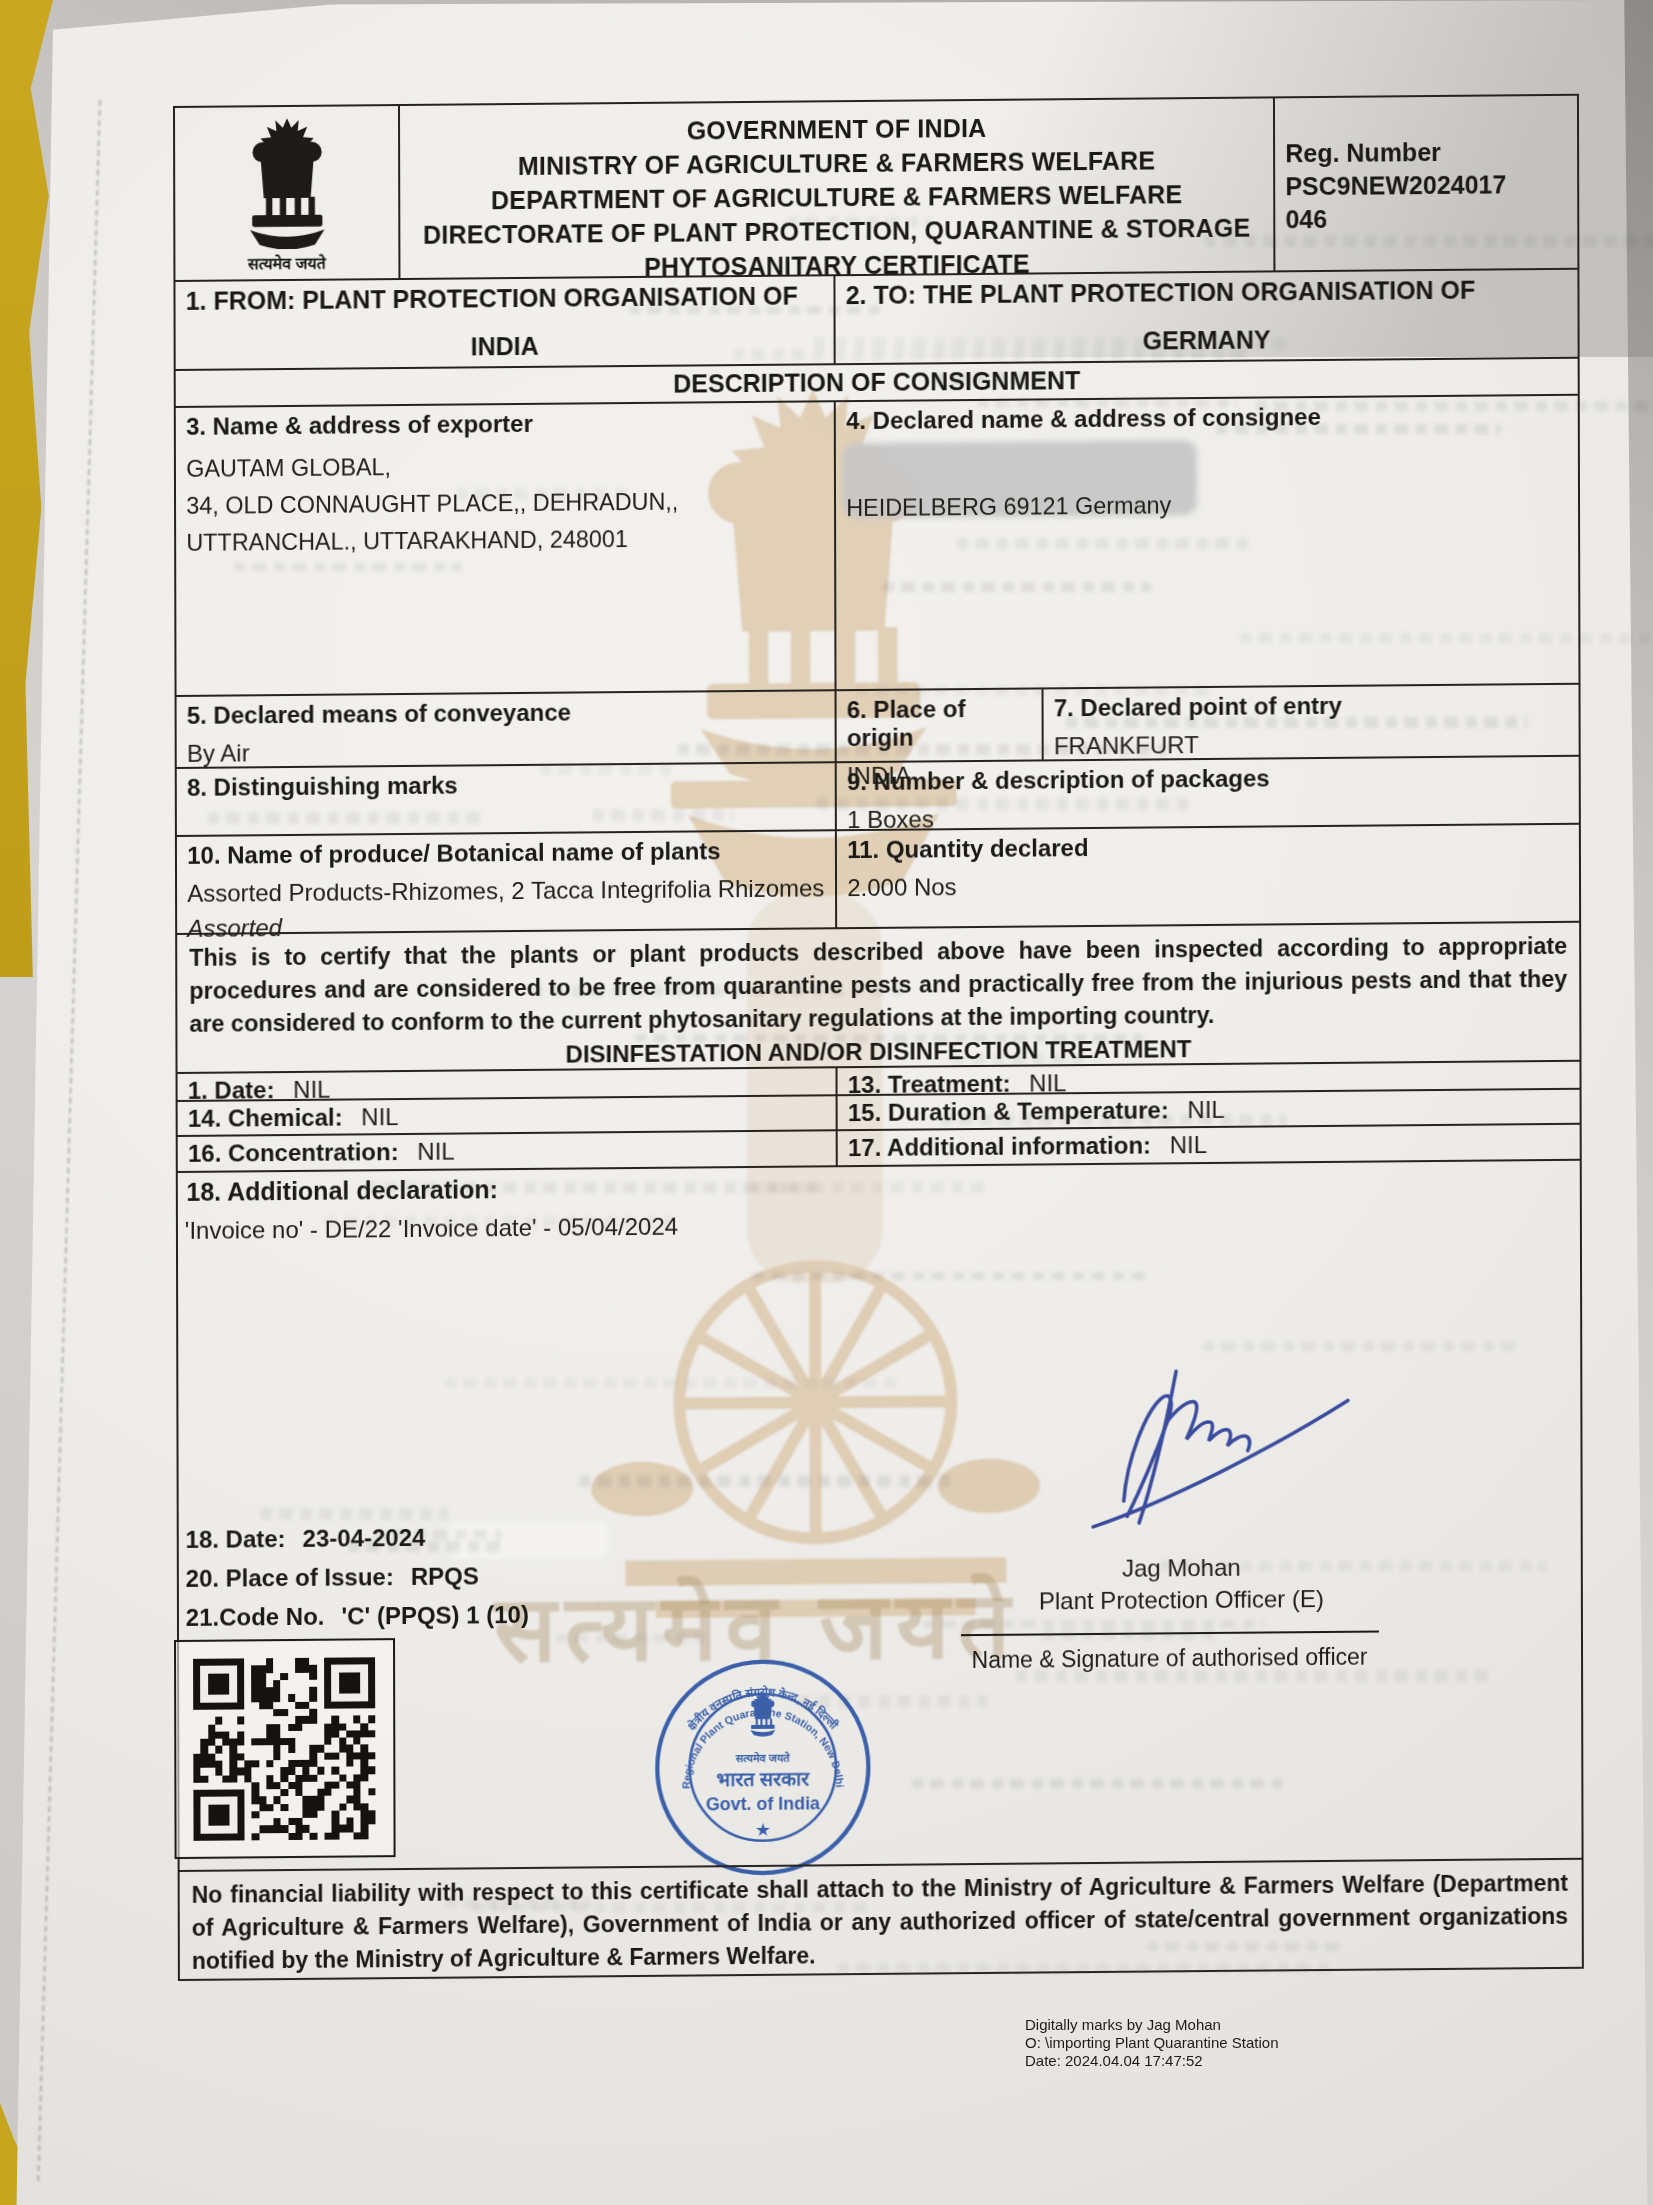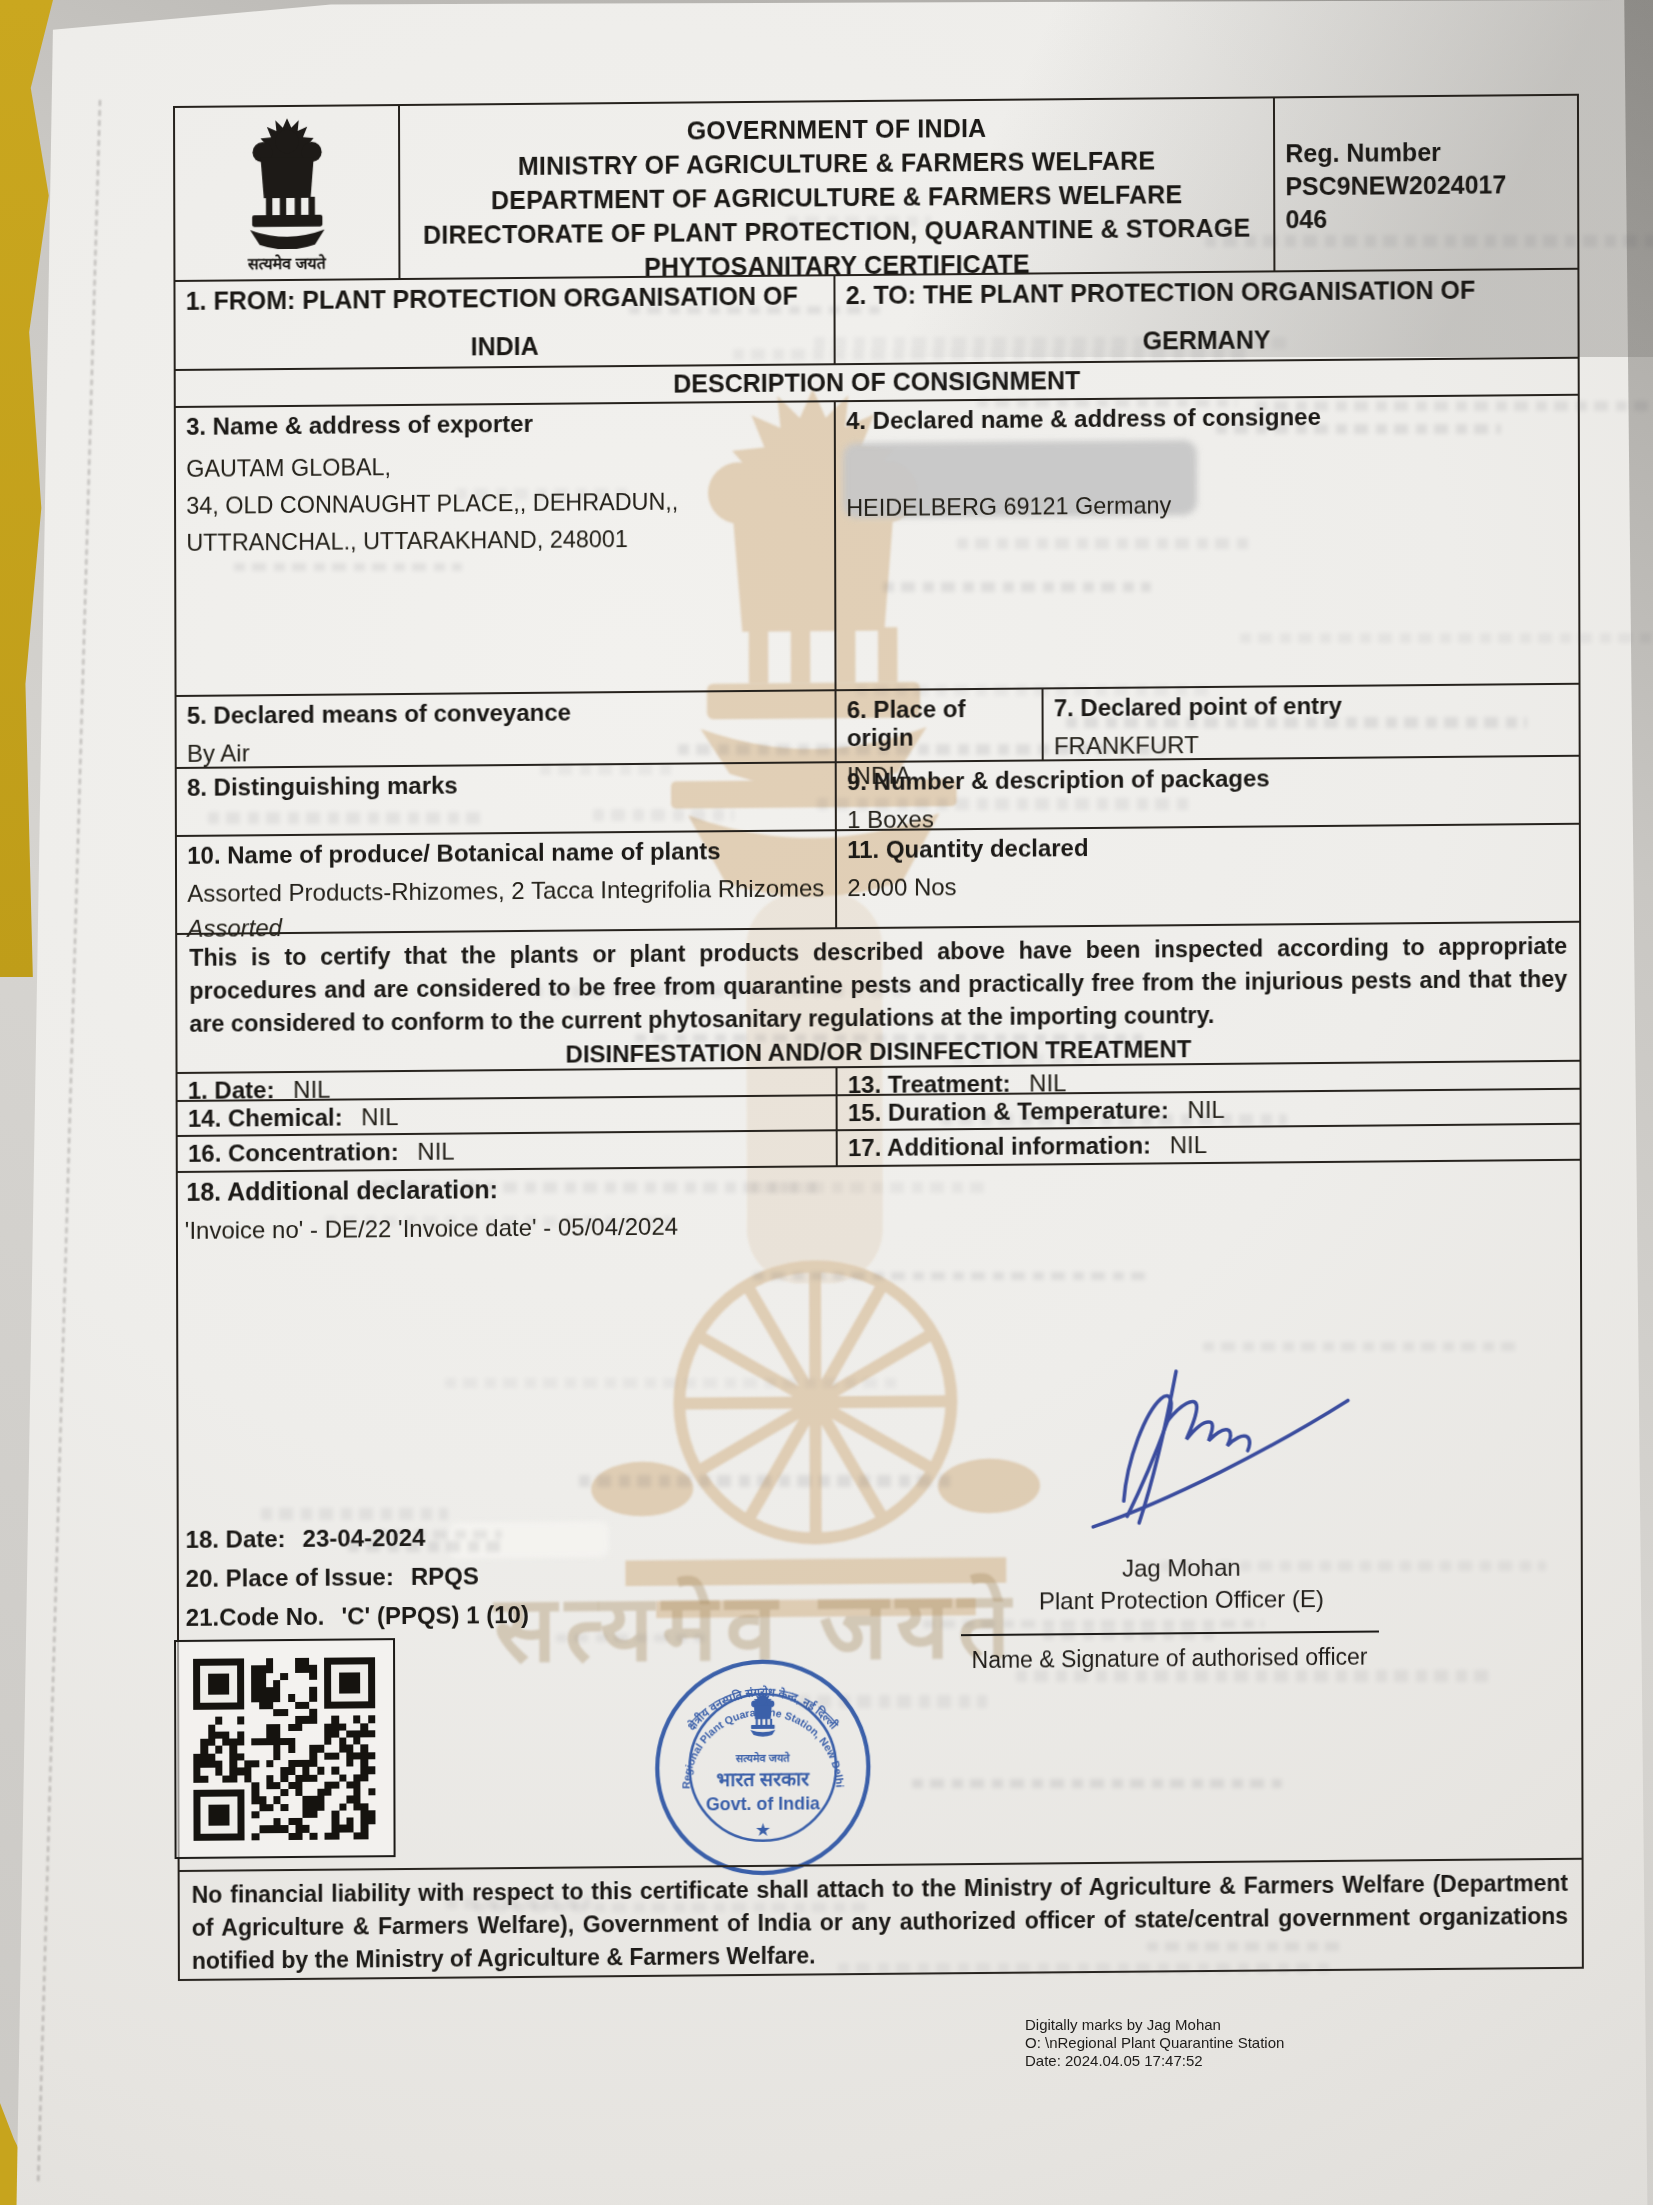--- a/index.html
+++ b/index.html
@@ -525,22 +525,22 @@
       </svg>
     </div>
 
     <div class="row r-disc">
       <div class="disc-par">No financial liability with respect to this certificate shall attach to the Ministry of Agriculture &amp; Farmers Welfare (Department of Agriculture &amp; Farmers Welfare), Government of India or any authorized officer of state/central government organizations notified by the Ministry of Agriculture &amp; Farmers Welfare.</div>
     </div>
   </div>
 
   <div class="digital-block">
     <div>Digitally marks by Jag Mohan</div>
-    <div>O: \nRegional Plant Quarantine Station</div>
-    <div>Date: 2024.04.05 17:47:52</div>
+    <div>O: \importing Plant Quarantine Station</div>
+    <div>Date: 2024.04.04 17:47:52</div>
   </div>
 
   <div class="ghosts" id="ghosts">
       <div class="ghost-line" style="top: 1508px; left: 261px; width: 187px; height: 12.2px; opacity: 0.079;"></div>
       <div class="ghost-line" style="top: 986px; left: 532px; width: 379px; height: 11.2px; opacity: 0.074;"></div>
       <div class="ghost-line" style="top: 1475px; left: 579px; width: 375px; height: 11.8px; opacity: 0.105;"></div>
       <div class="ghost-line" style="top: 1903px; left: 474px; width: 394px; height: 9.4px; opacity: 0.062;"></div>
       <div class="ghost-line" style="top: 1182px; left: 752px; width: 232px; height: 11px; opacity: 0.059;"></div>
       <div class="ghost-line" style="top: 1779px; left: 912px; width: 370px; height: 9.4px; opacity: 0.106;"></div>
       <div class="ghost-line" style="top: 563px; left: 234px; width: 228px; height: 7.7px; opacity: 0.094;"></div>

